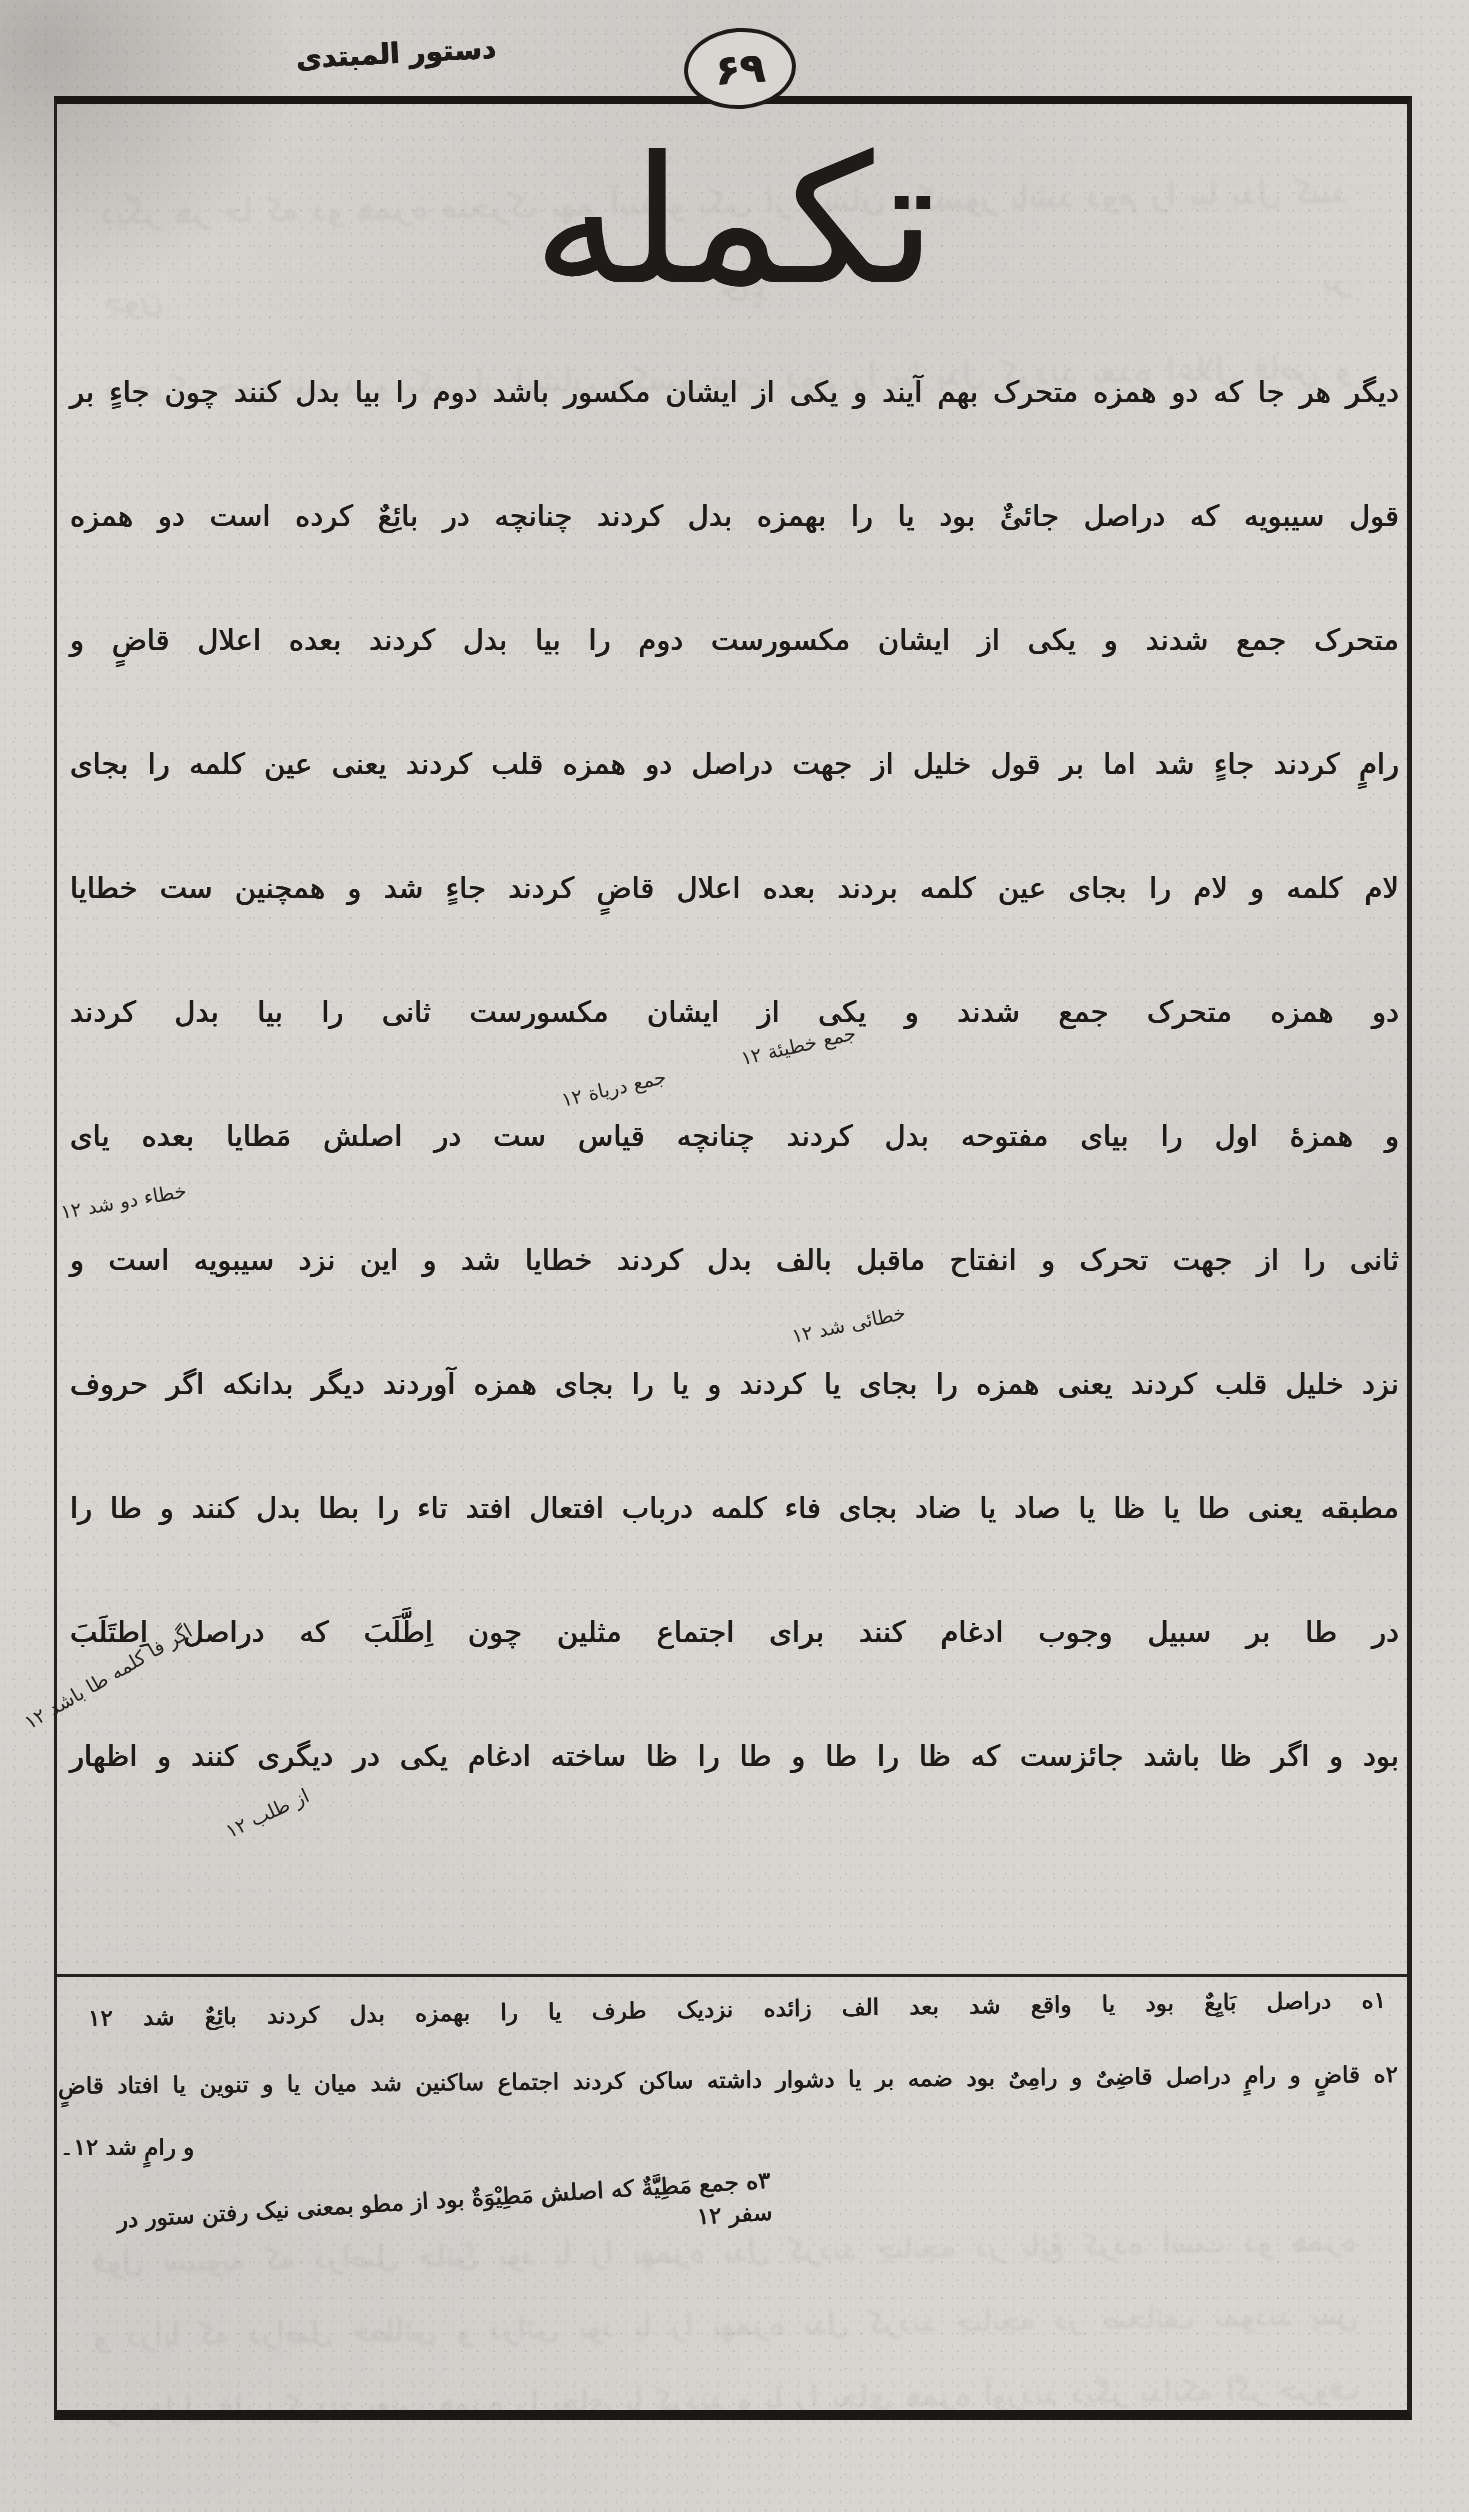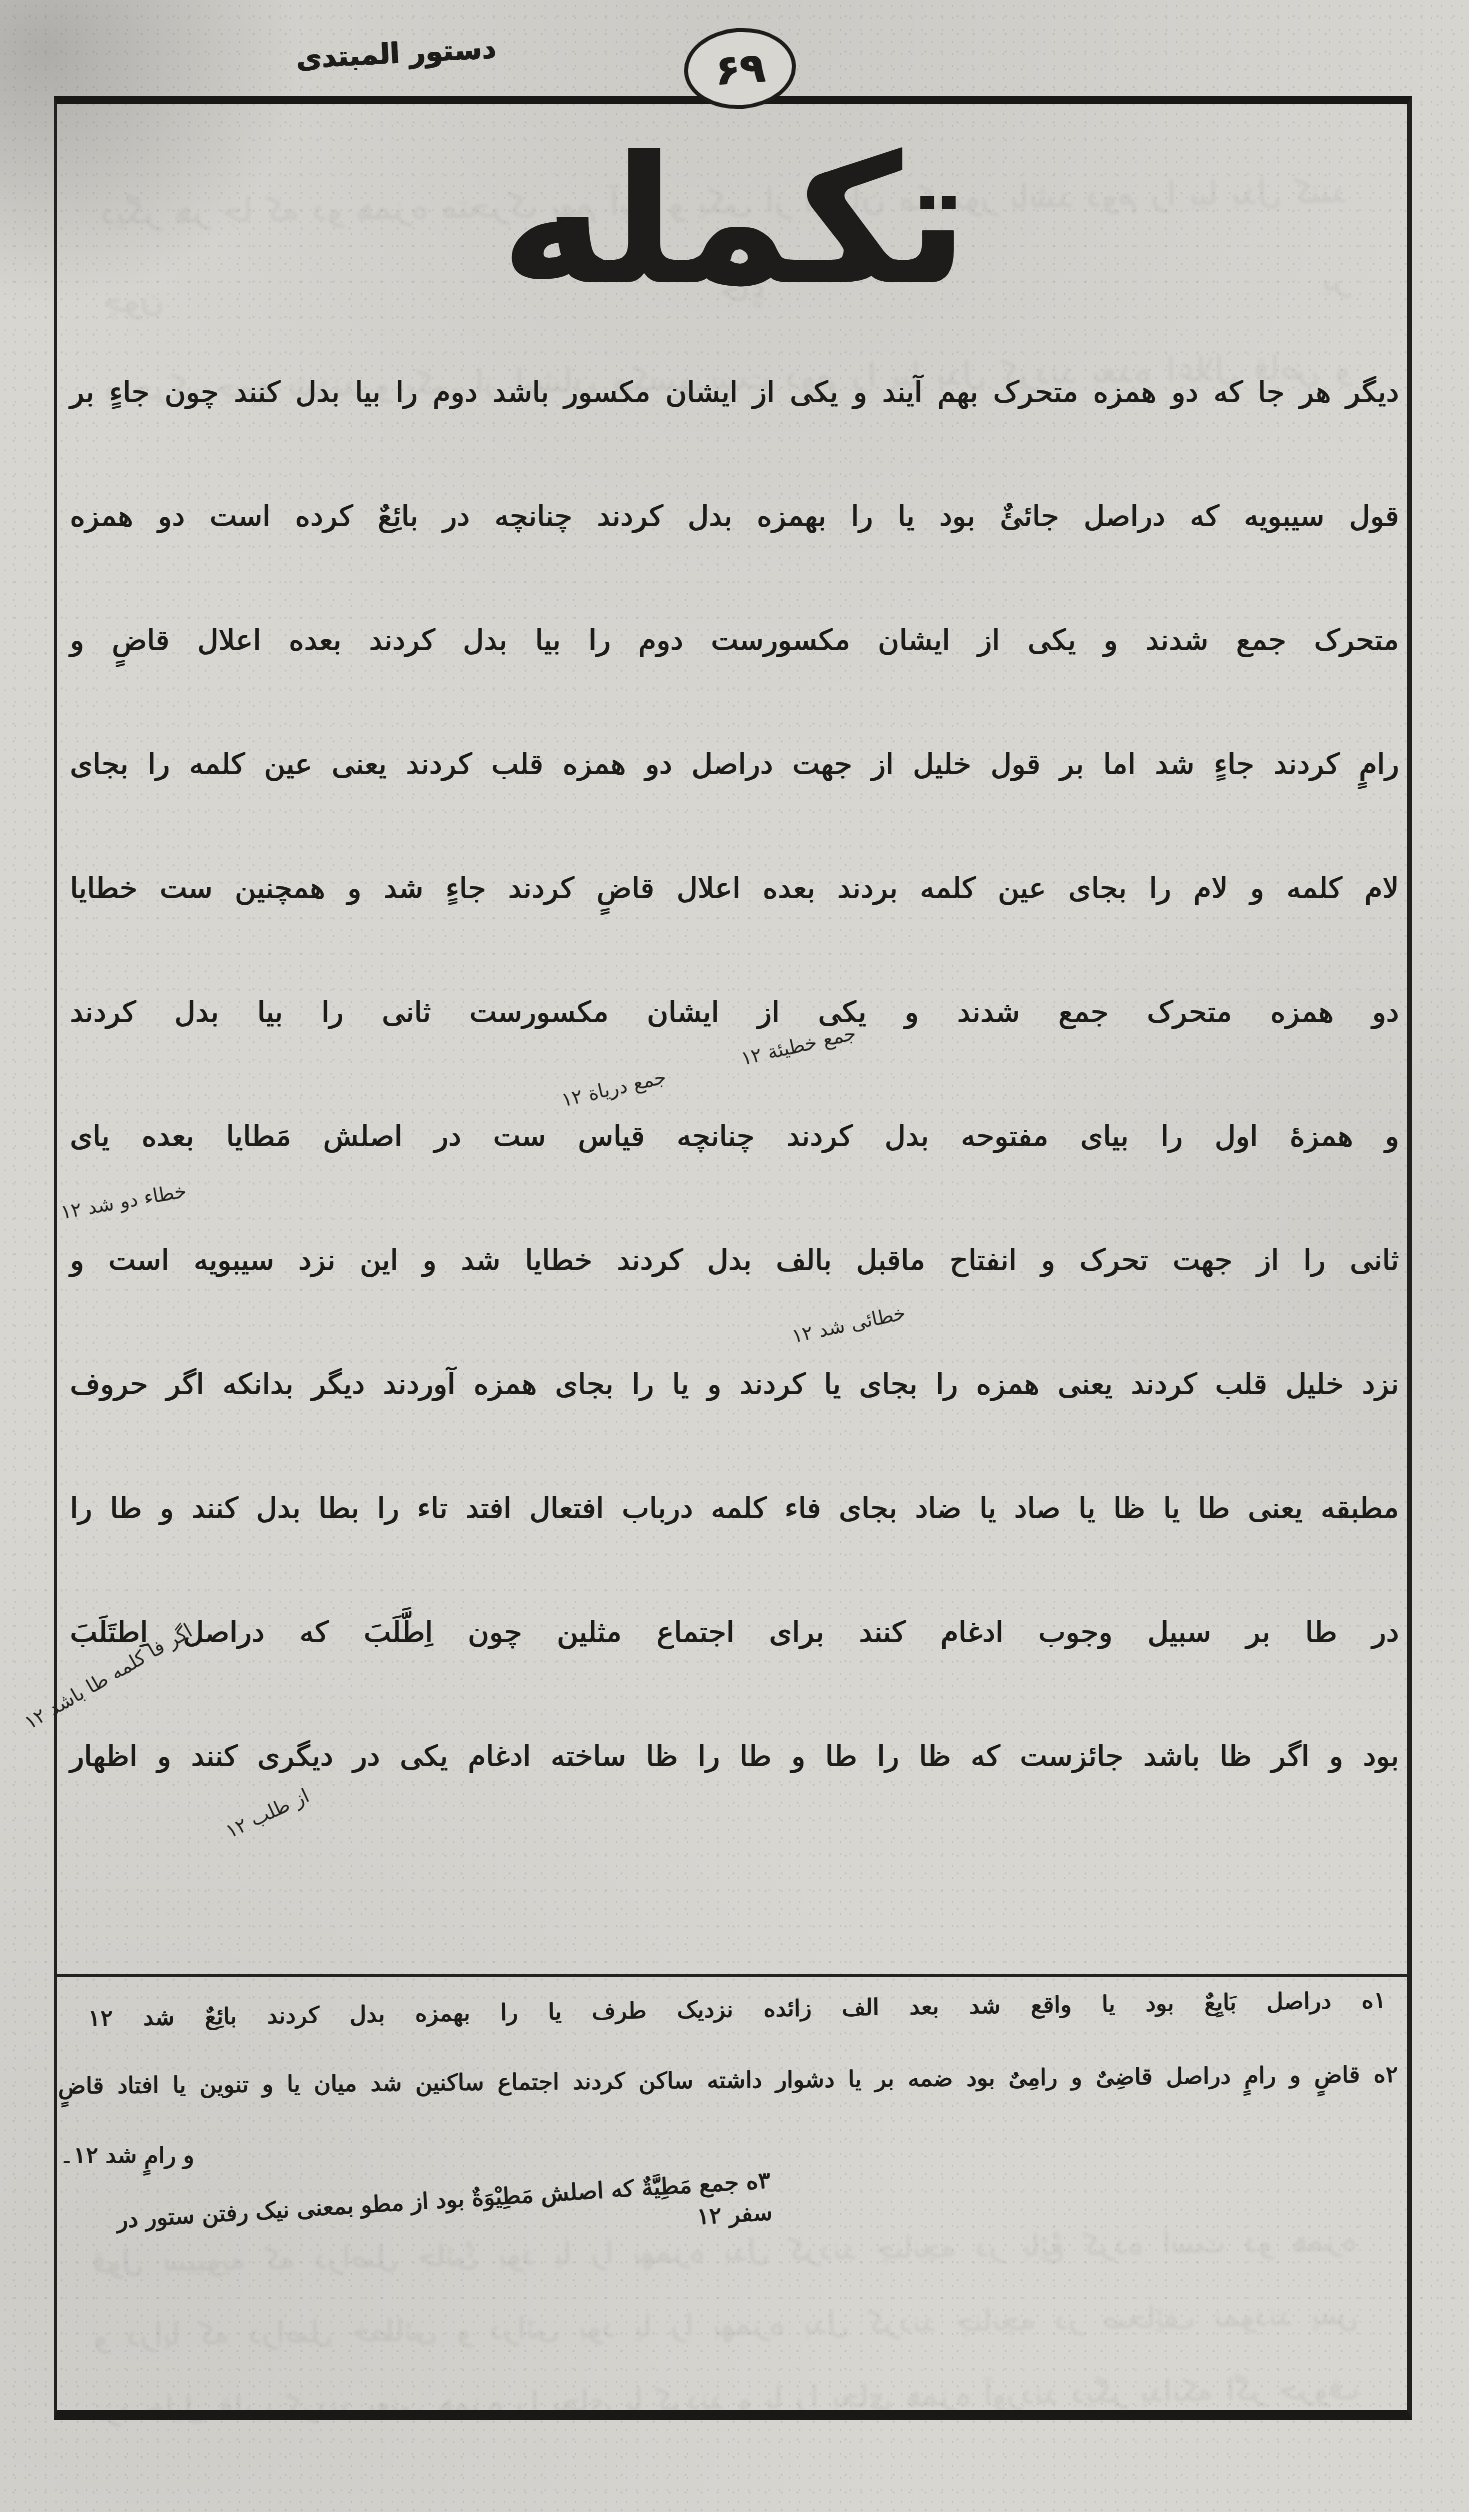--- a/index.html
+++ b/index.html
@@ -51,21 +51,21 @@
     border-left:3.7px solid #22211f;
     border-right:5.6px solid #22211f;
     border-bottom:10.2px solid #191816;
     box-sizing:border-box;
     z-index:1;
   }
 
   .section-title{
     position:absolute; left:0; top:110px; width:1469px;
     text-align:center;
-    font-size:177px; line-height:223px; font-weight:bold;
+    font-size:177px; line-height:223px; font-weight:normal;
     direction:rtl;
     z-index:2;
   }
 
   .body-text{
     position:absolute; left:70px; top:330px; width:1329px;
     z-index:2;
   }
   .bodyline{
     direction:rtl;
@@ -158,21 +158,21 @@
   <div class="fn-separator"></div>
 
   <div class="footnote fn-just ink" style="left:88px; top:1993px; width:1298px; transform:rotate(-0.8deg);">
     <span>۱ه</span> 
     <span>دراصل بَایِعٌ بود یا واقع شد بعد الف زائده نزدیک طرف یا را بهمزه بدل کردند بائِعٌ شد ۱۲</span>
   </div>
   <div class="footnote fn-just ink" style="left:58px; top:2064px; width:1340px; transform:rotate(-0.5deg);">
     <span>۲ه</span> 
     <span>قاضٍ و رامٍ دراصل قاضِیٌ و رامِیٌ بود ضمه بر یا دشوار داشته ساکن کردند اجتماع ساکنین شد میان یا و تنوین یا افتاد قاضٍ</span>
   </div>
-  <div class="footnote ink" style="left:60px; top:2131px; white-space:nowrap;margin-top:8px;">و رامٍ شد ۱۲۔</div>
+  <div class="footnote ink" style="left:60px; top:2131px; white-space:nowrap;">و رامٍ شد ۱۲۔</div>
   <div class="footnote ink" style="left:79px; top:2185px; width:693px; transform:rotate(-3.5deg); text-align:right;">
     <span>۳ه</span> 
     <span>جمع مَطِیَّةٌ که اصلش مَطِیْوَةٌ بود از مطو بمعنی نیک رفتن ستور در سفر ۱۲</span>
   </div>
 
   <div class="speckle"></div>
 </div>
 
 
 </body></html>

